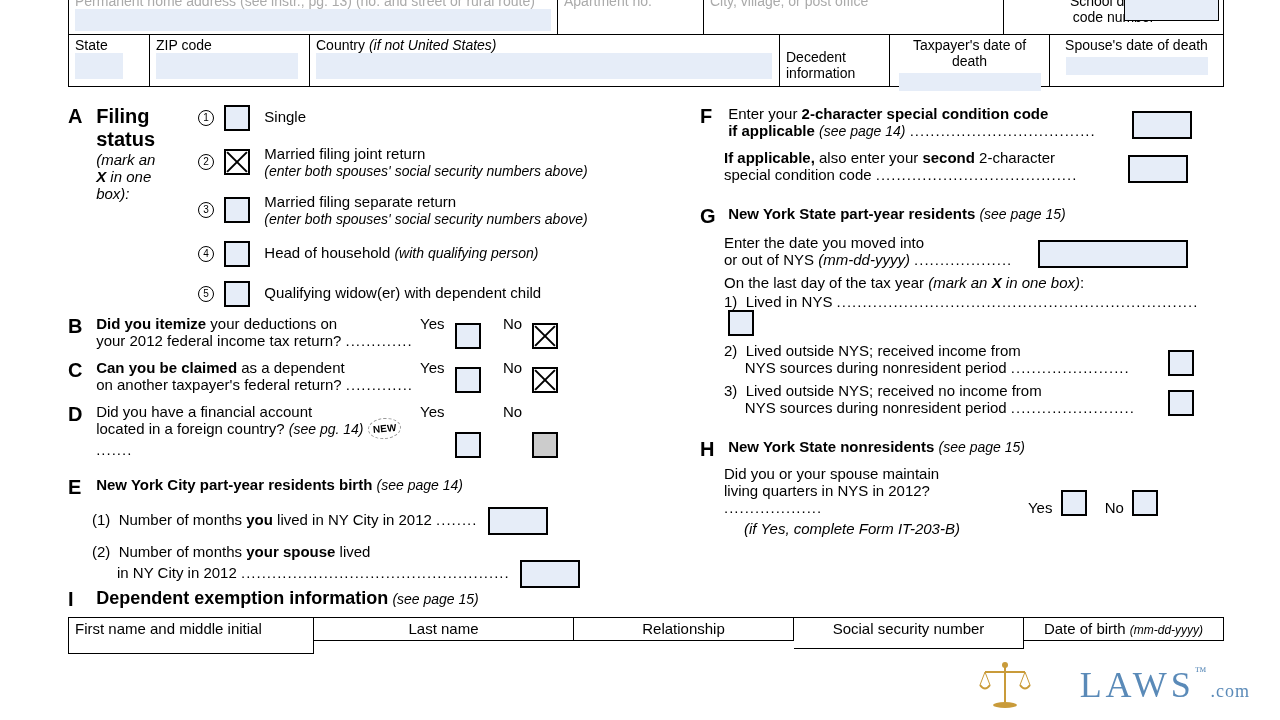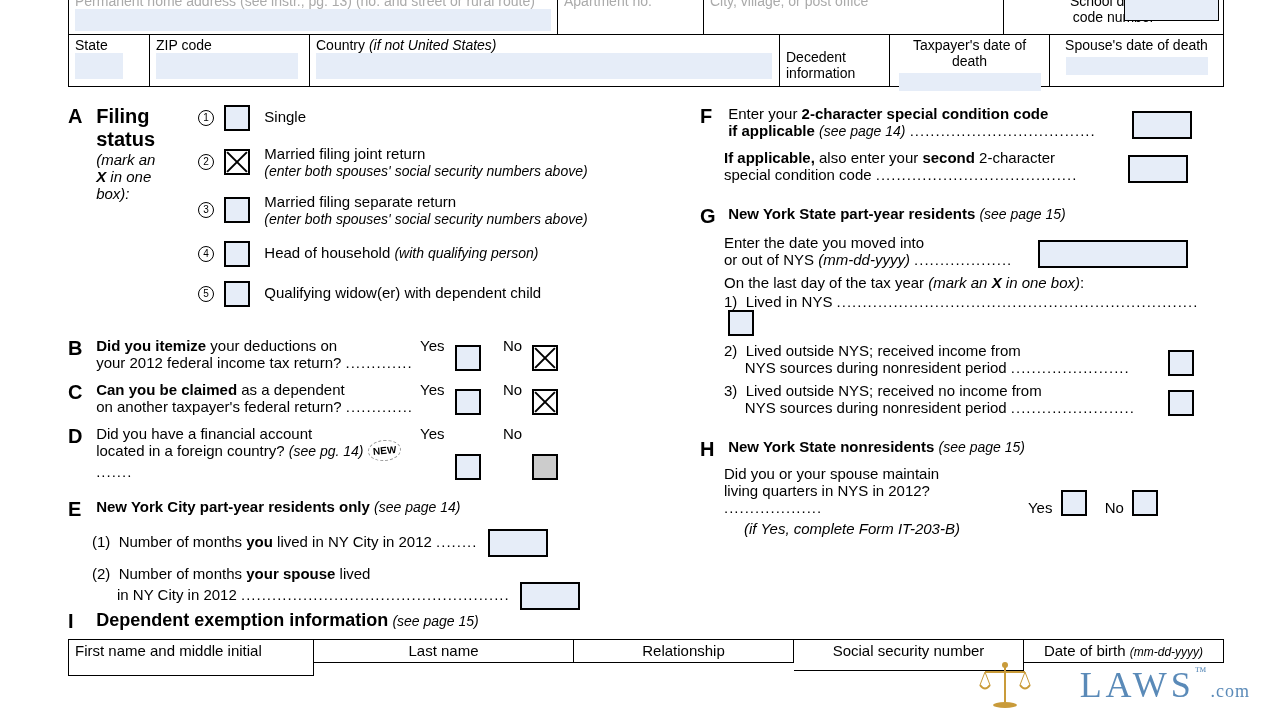--- a/index.html
+++ b/index.html
@@ -196,21 +196,21 @@
             <span>Married filing separate return</span><br>
             <span class="italic" style="font-size:14px">(enter both spouses' social security numbers above)</span>
           </span>
         </div>
         <div style="margin-bottom:14px">
           <span class="circnum">4</span>
           <span class="checkbox filled"></span>
           <span style="margin-left:10px">Head of household</span>
           <span class="italic" style="font-size:14px">(with qualifying person)</span>
         </div>
-        <div style="margin-bottom:26px">
+        <div style="margin-bottom:4px">
           <span class="circnum">5</span>
           <span class="checkbox filled"></span>
           <span style="margin-left:10px">Qualifying widow(er) with dependent child</span>
         </div>
       </div>
     </div>
 
     <div style="margin-top:4px">
       <span class="section-letter">B</span>
       <span style="display:inline-block;vertical-align:top;width:320px">
@@ -245,21 +245,21 @@
         <span class="dots">.......</span>
       </span>
       <span>Yes</span>
       <span class="checkbox filled" style="margin:0 18px 0 6px;vertical-align:bottom"></span>
       <span>No</span>
       <span class="checkbox" style="margin-left:6px;vertical-align:bottom;background:#ccc"></span>
     </div>
 
     <div style="margin-top:18px">
       <span class="section-letter">E</span>
-      <span class="bold">New York City part-year residents only</span>
+      <span class="bold">New York City part-year residents birth</span>
       <span class="italic" style="font-size:14px">(see page 14)</span>
       <div style="margin-left:24px;margin-top:8px">
         (1)&nbsp;&nbsp;<span>Number of months </span><span class="bold">you</span><span> lived in NY City in 2012</span>
         <span class="dots">........</span>
         <span class="smallbox" style="margin-left:6px"></span>
       </div>
       <div style="margin-left:24px;margin-top:8px">
         (2)&nbsp;&nbsp;<span>Number of months </span><span class="bold">your spouse</span><span> lived</span><br>
         &nbsp;&nbsp;&nbsp;&nbsp;&nbsp;&nbsp;<span>in NY City in 2012</span>
         <span class="dots">....................................................</span>

